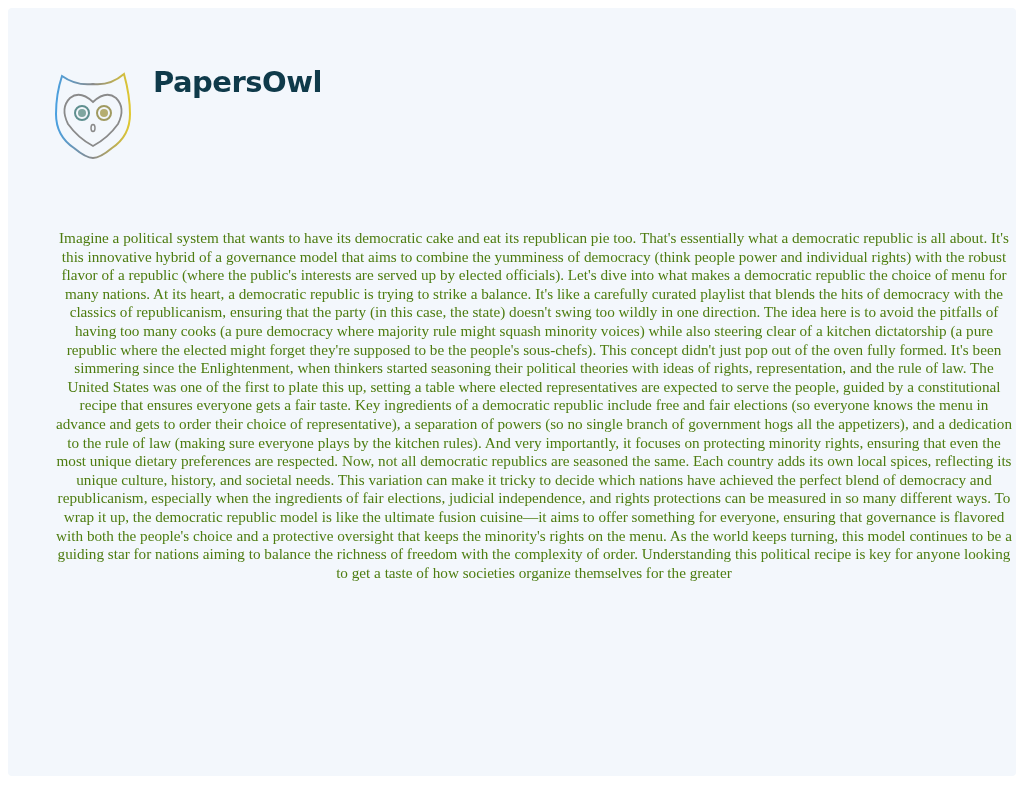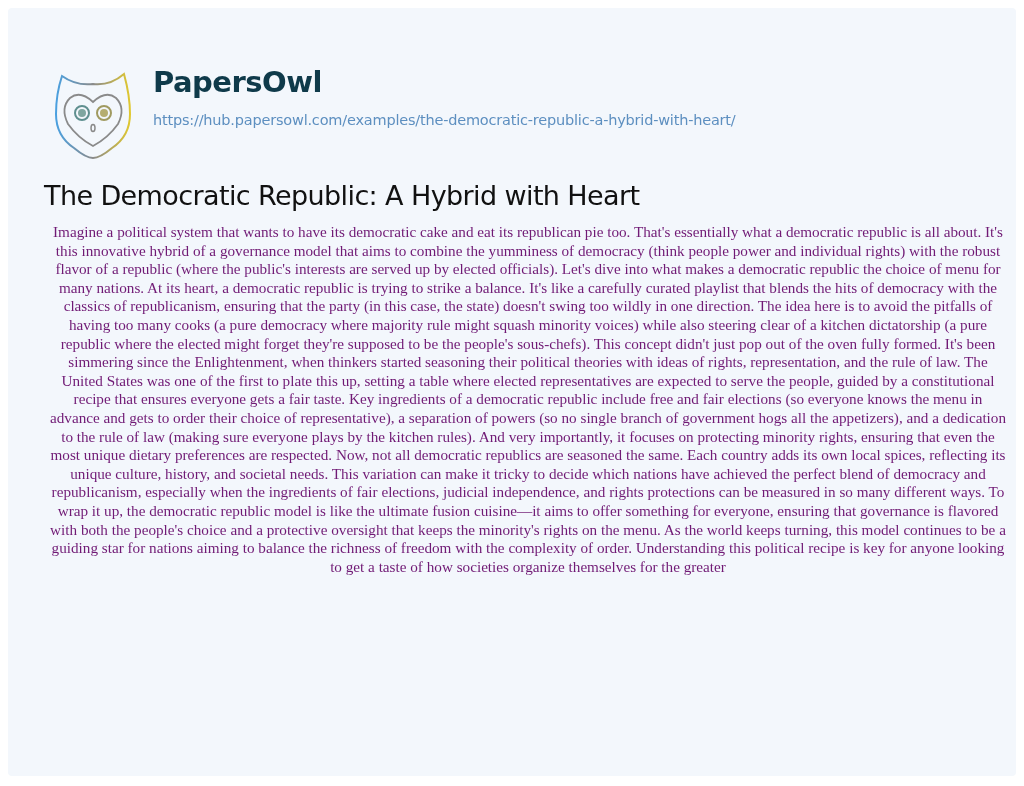--- a/index.html
+++ b/index.html
@@ -71,25 +71,25 @@
       color: #111111;
       letter-spacing: -0.6px;
       line-height: 1.2;
       white-space: nowrap;
     }
     .body-text {
       position: absolute;
       left: 41px;
       top: 215px;
       width: 958px;
-      margin: 0;
+      margin: 6px;
       font-family: "Liberation Serif", serif;
       font-size: 15.2px;
       line-height: 18.6px;
-      color: #701a75;
+      color: #4d7c0f;
     }
   </style>
 </head>
 <body>
 
 <div class="card">
   <div class="header">
     <div class="logo">
       <svg width="86" height="96" viewBox="0 0 86 96" xmlns="http://www.w3.org/2000/svg">
         <defs>
@@ -106,18 +106,16 @@
 
         <circle cx="32" cy="47" r="7" fill="none" stroke="#5f8f8f" stroke-width="2"></circle>
         <circle cx="32" cy="47" r="4" fill="#7fa6a0"></circle>
         <circle cx="54" cy="47" r="7" fill="none" stroke="#a09a60" stroke-width="2"></circle>
         <circle cx="54" cy="47" r="4" fill="#b5ad70"></circle>
 
         <ellipse cx="43" cy="62" rx="2" ry="3.5" fill="none" stroke="#8a8a8a" stroke-width="1.5"></ellipse>
       </svg>
     </div>
     <h2 class="brand-name">PapersOwl</h2>
-    <a class="brand-url">https://hub.papersowl.com/examples/the-democratic-republic-a-hybrid-with-heart/</a>
   </div>
 
-  <h1 class="title">The Democratic Republic: A Hybrid with Heart</h1>
   <p class="body-text">Imagine a political system that wants to have its democratic cake and eat its republican pie too. That's essentially what a democratic republic is all about. It's this innovative hybrid of a governance model that aims to combine the yumminess of democracy (think people power and individual rights) with the robust flavor of a republic (where the public's interests are served up by elected officials). Let's dive into what makes a democratic republic the choice of menu for many nations. At its heart, a democratic republic is trying to strike a balance. It's like a carefully curated playlist that blends the hits of democracy with the classics of republicanism, ensuring that the party (in this case, the state) doesn't swing too wildly in one direction. The idea here is to avoid the pitfalls of having too many cooks (a pure democracy where majority rule might squash minority voices) while also steering clear of a kitchen dictatorship (a pure republic where the elected might forget they're supposed to be the people's sous-chefs). This concept didn't just pop out of the oven fully formed. It's been simmering since the Enlightenment, when thinkers started seasoning their political theories with ideas of rights, representation, and the rule of law. The United States was one of the first to plate this up, setting a table where elected representatives are expected to serve the people, guided by a constitutional recipe that ensures everyone gets a fair taste. Key ingredients of a democratic republic include free and fair elections (so everyone knows the menu in advance and gets to order their choice of representative), a separation of powers (so no single branch of government hogs all the appetizers), and a dedication to the rule of law (making sure everyone plays by the kitchen rules). And very importantly, it focuses on protecting minority rights, ensuring that even the most unique dietary preferences are respected. Now, not all democratic republics are seasoned the same. Each country adds its own local spices, reflecting its unique culture, history, and societal needs. This variation can make it tricky to decide which nations have achieved the perfect blend of democracy and republicanism, especially when the ingredients of fair elections, judicial independence, and rights protections can be measured in so many different ways. To wrap it up, the democratic republic model is like the ultimate fusion cuisine—it aims to offer something for everyone, ensuring that governance is flavored with both the people's choice and a protective oversight that keeps the minority's rights on the menu. As the world keeps turning, this model continues to be a guiding star for nations aiming to balance the richness of freedom with the complexity of order. Understanding this political recipe is key for anyone looking to get a taste of how societies organize themselves for the greater</p>
 </div>
 
 </body></html>

